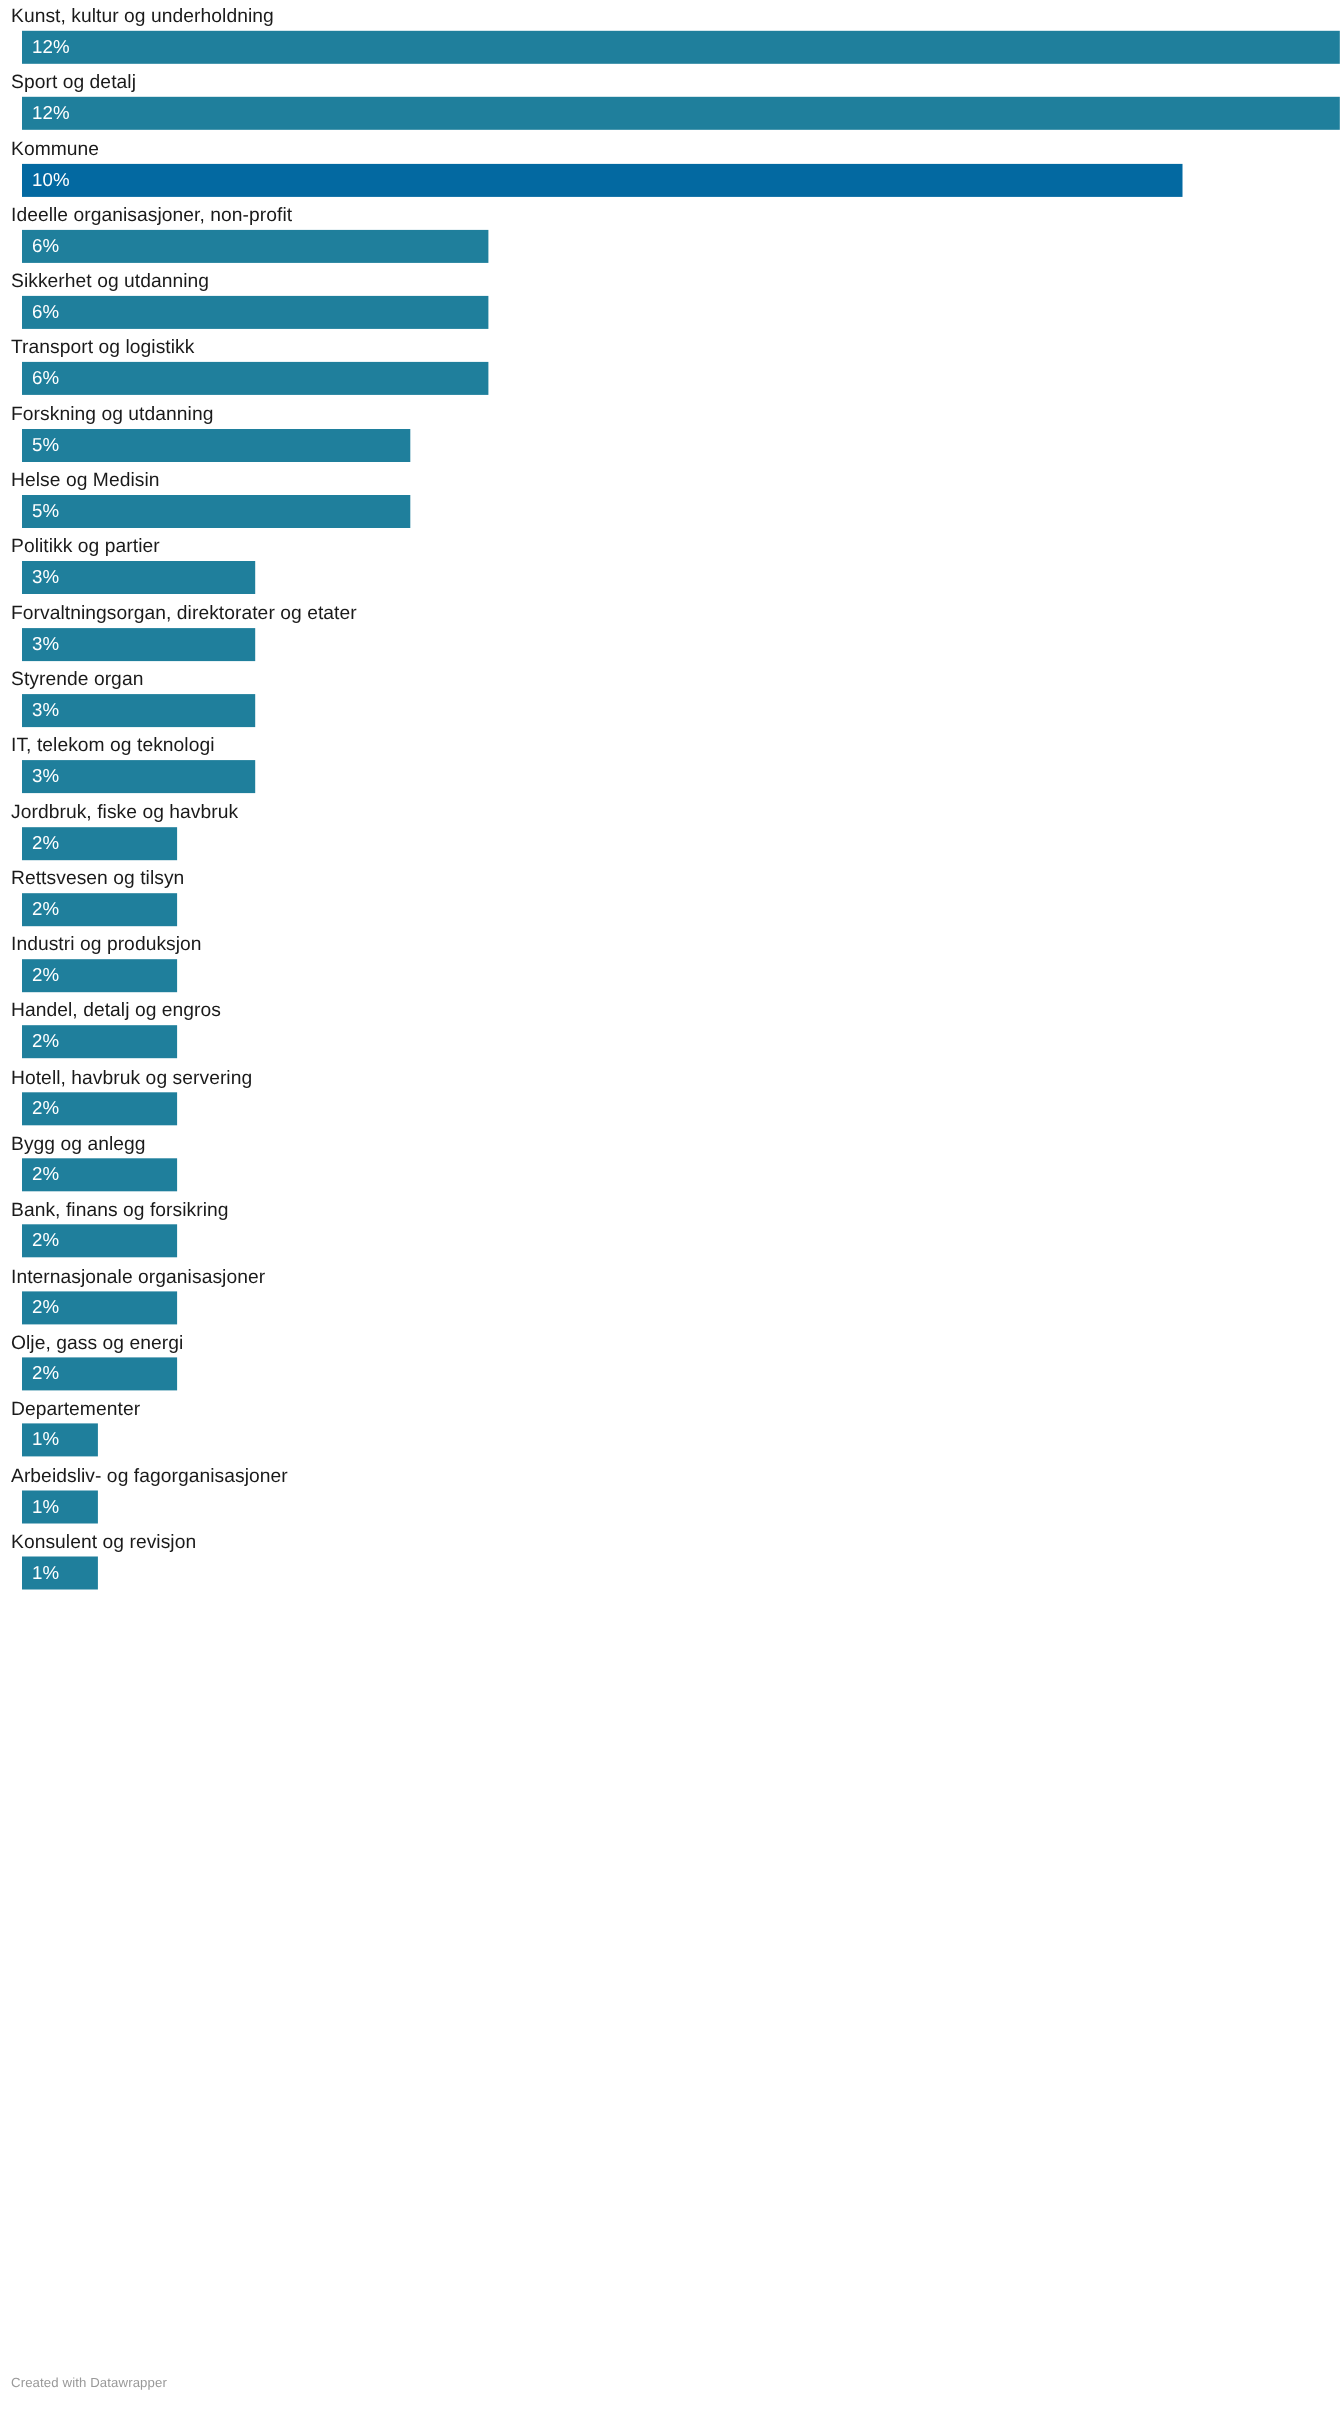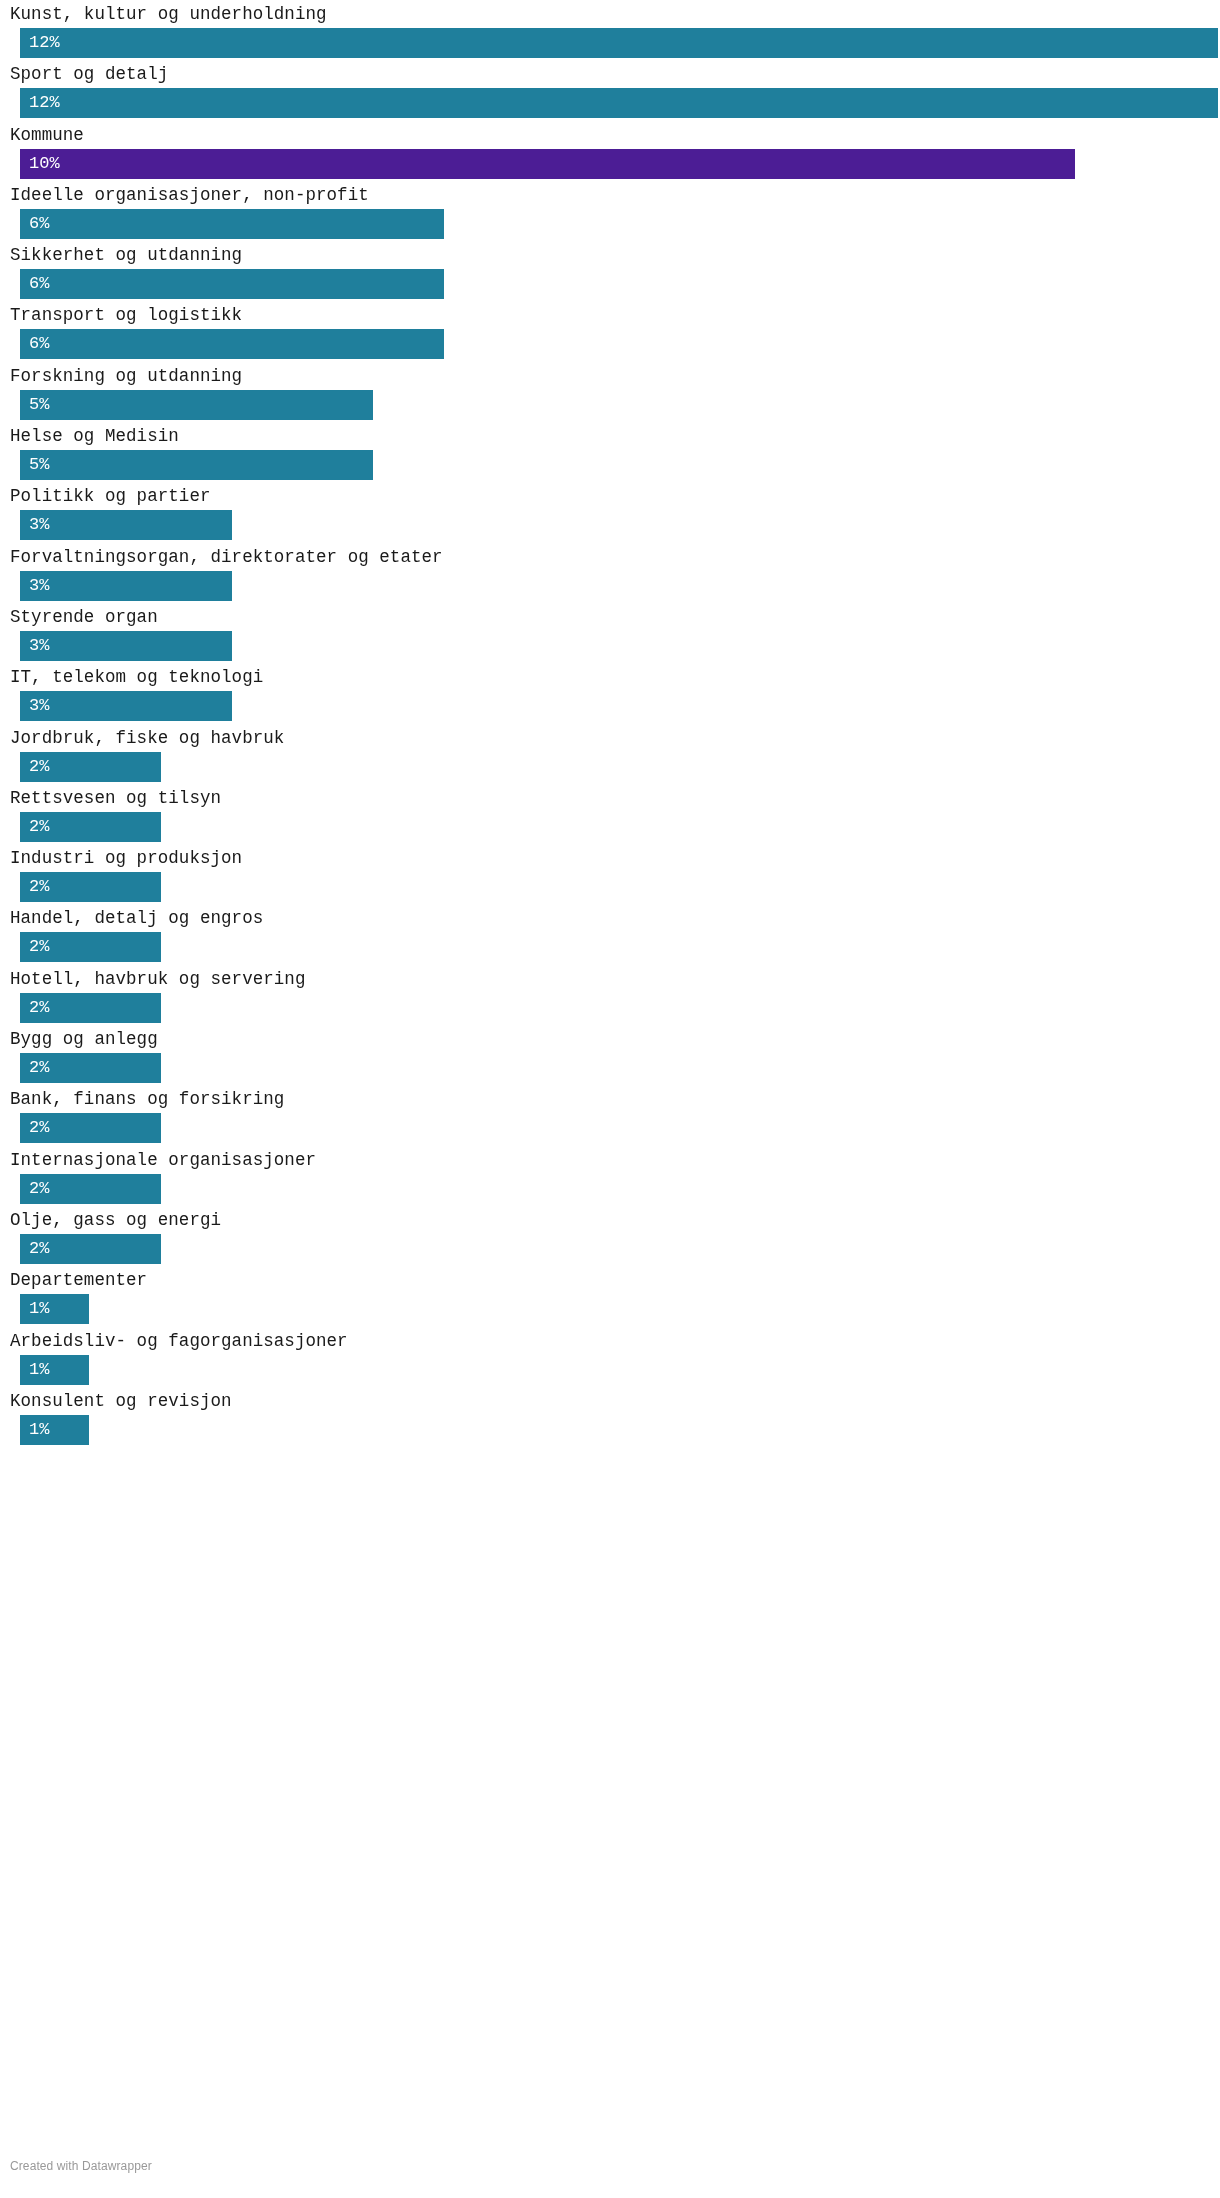--- a/index.html
+++ b/index.html
@@ -21,21 +21,20 @@
   #bars-area {
     position: absolute;
     left: 0;
     top: 0;
     width: 1220px;
   }
   .bar-row {
     position: relative;
     width: 1220px;
     height: 60.3px;
-    font-family: Liberation Mono, monospace;
   }
   .bar-label {
     position: absolute;
     left: 10px;
     top: 3px;
     font-size: 17.5px;
     line-height: 22px;
     color: #1a1a1a;
     white-space: nowrap;
     letter-spacing: 0.05px;
@@ -91,21 +90,21 @@
         <div class="bar-label">Sport og detalj</div>
         <div class="bar-track">
           <div class="bar-fill" style="width: 1198px; background: rgb(31, 127, 156);">
             <span class="bar-value">12%</span>
           </div>
         </div>
       </div>
       <div class="bar-row">
         <div class="bar-label">Kommune</div>
         <div class="bar-track">
-          <div class="bar-fill" style="width: 1055px; background: #4c1d95;">
+          <div class="bar-fill" style="width: 1055px; background: #0369a1;">
             <span class="bar-value">10%</span>
           </div>
         </div>
       </div>
       <div class="bar-row">
         <div class="bar-label">Ideelle organisasjoner, non-profit</div>
         <div class="bar-track">
           <div class="bar-fill" style="width: 424px; background: rgb(31, 127, 156);">
             <span class="bar-value">6%</span>
           </div>

